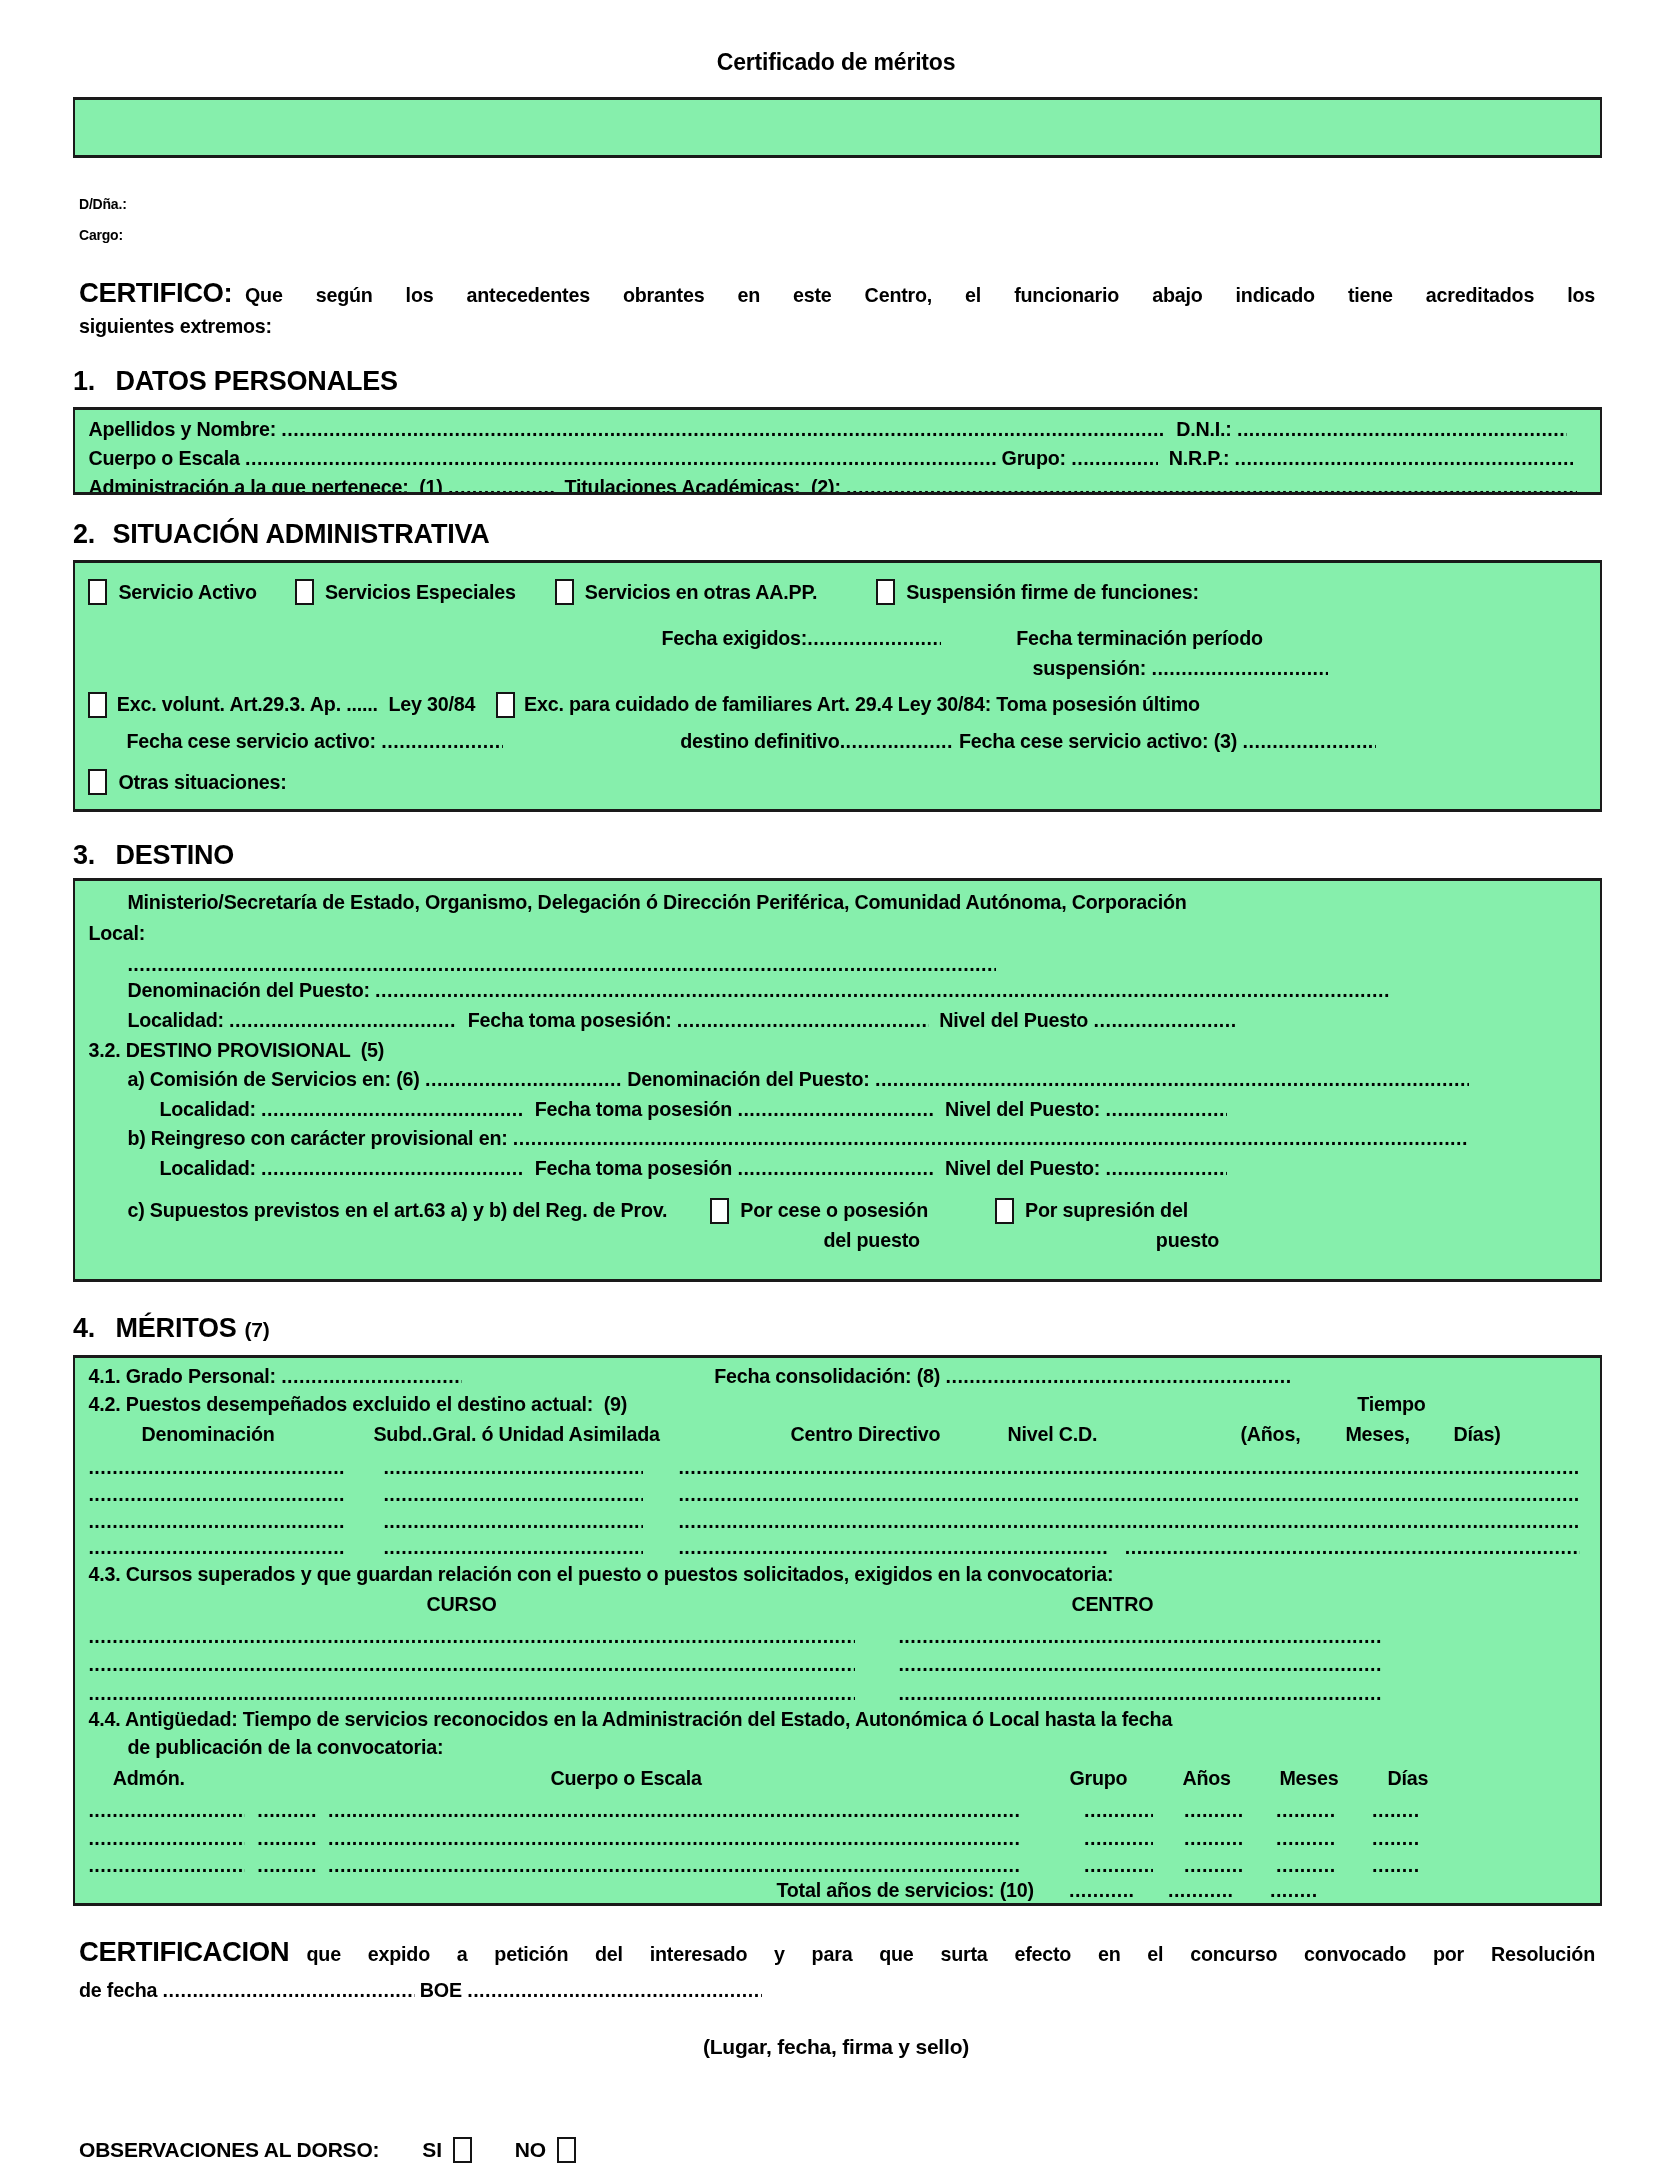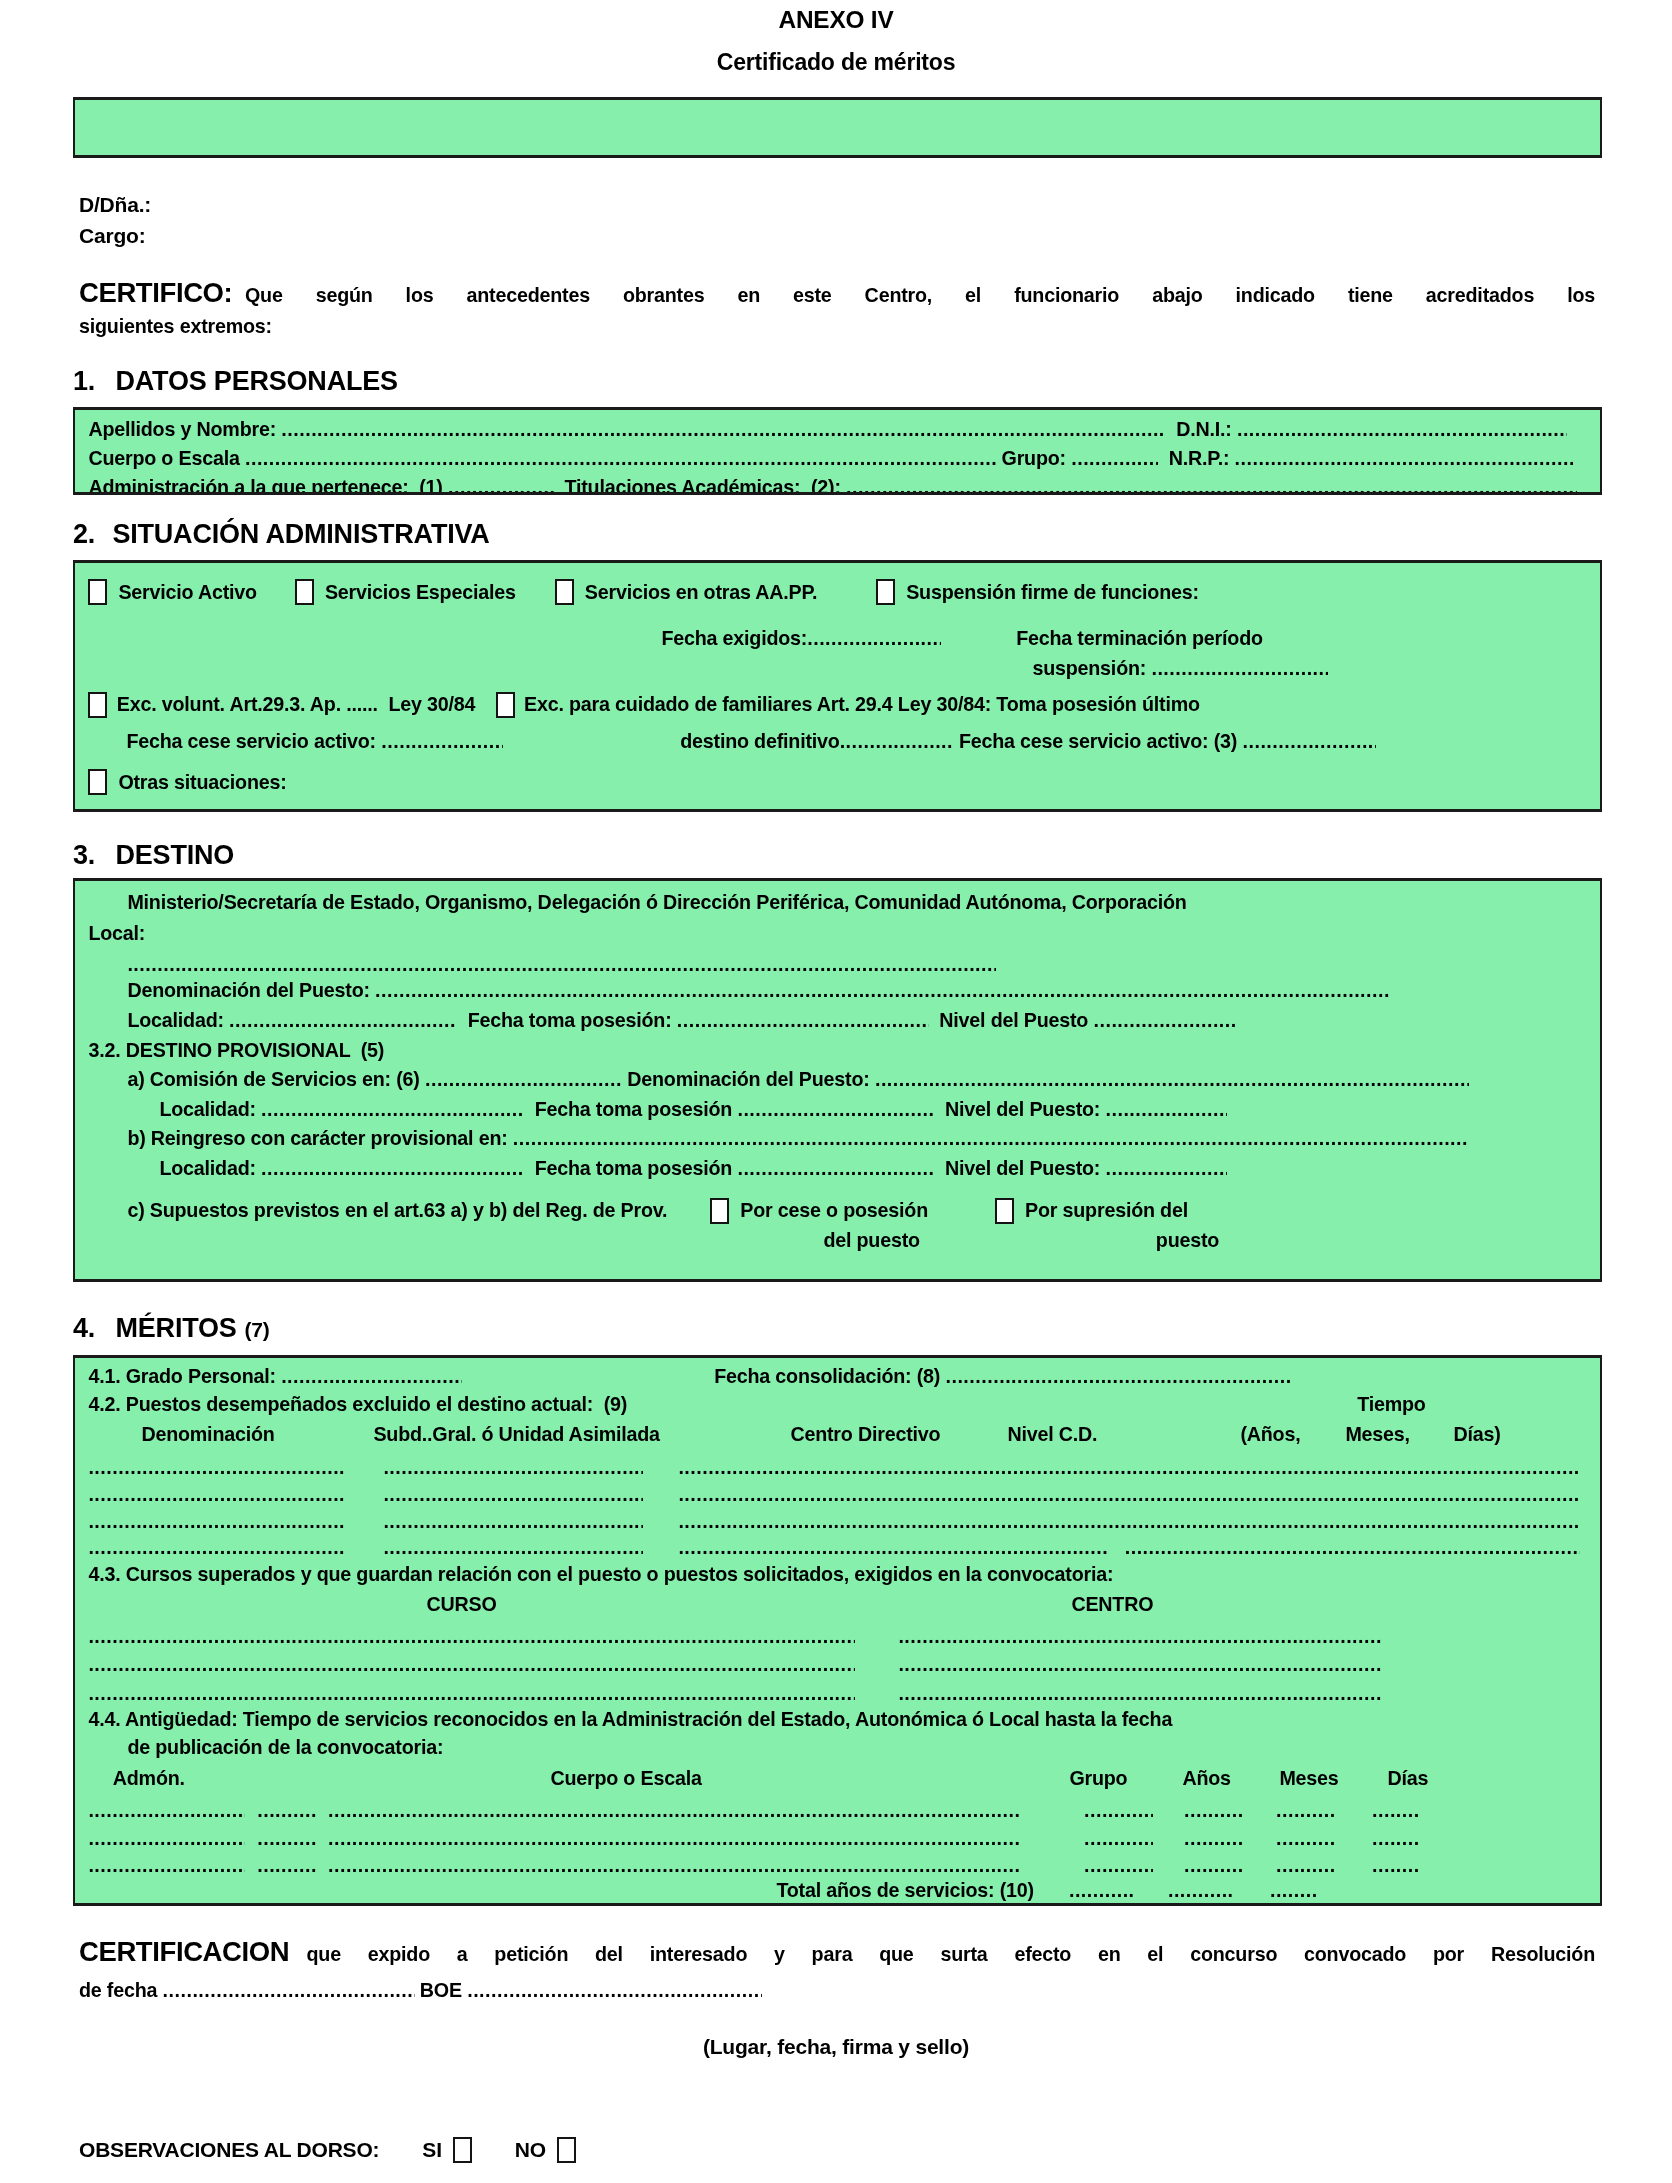--- a/index.html
+++ b/index.html
@@ -9,21 +9,21 @@
     letter-spacing:-0.2px;overflow:hidden;
   }
   .title{position:absolute;top:6.3px;left:0;width:100%;text-align:center;font-size:24.4px;}
   .subtitle{position:absolute;top:49px;left:0;width:100%;text-align:center;font-size:23px;}
   .box{
     position:absolute;left:73px;width:1529px;box-sizing:border-box;background:#86efac;
     border:2.4px solid #1a1a1a;border-top-width:3.1px;border-bottom-width:3.9px;
     padding:0 13.4px;overflow:hidden;
   }
   #issuer-box{top:97px;height:61px;}
-  .intro{position:absolute;top:189px;left:79px;line-height:31px;font-size:21px;}
+  .intro{position:absolute;top:189px;left:79px;line-height:31px;font-size:14px;}
   .certifico{position:absolute;top:277px;left:79px;width:1516px;}
   .kw{font-size:27.5px;letter-spacing:-0.4px;white-space:pre;}
   .cline{display:flex;align-items:baseline;}
   .jfill{flex:1 1 0;min-width:0;text-align:justify;text-align-last:justify;}
   .shead{position:absolute;left:73px;display:flex;align-items:baseline;}
   .h{font-size:27px;white-space:pre;}
   .hs{font-size:21px;white-space:pre;}
   #h1{top:366px;} #h2{top:519px;} #h3{top:840px;} #h4{top:1313px;}
   #box1{top:407px;height:88px;padding-top:5.5px;}
   #box2{top:560px;height:252px;padding-top:15.7px;}
@@ -44,21 +44,20 @@
   .certn .line2{margin-top:9.4px;}
   .lugar{position:absolute;top:2035px;left:0;width:100%;text-align:center;font-size:21px;}
   .obs{position:absolute;top:2136px;left:79px;width:1516px;}
   .obs .lbl{font-size:21px;}
 </style>
 </head>
 <body>
 
 <div class="page">
 
-  <div class="title">ANEXO IV</div>
   <div class="subtitle">Certificado de méritos</div>
 
   <div class="box" id="issuer-box"></div>
 
   <div class="intro">
     <div>D/Dña.:</div>
     <div>Cargo:</div>
   </div>
 
   <div class="certifico">

